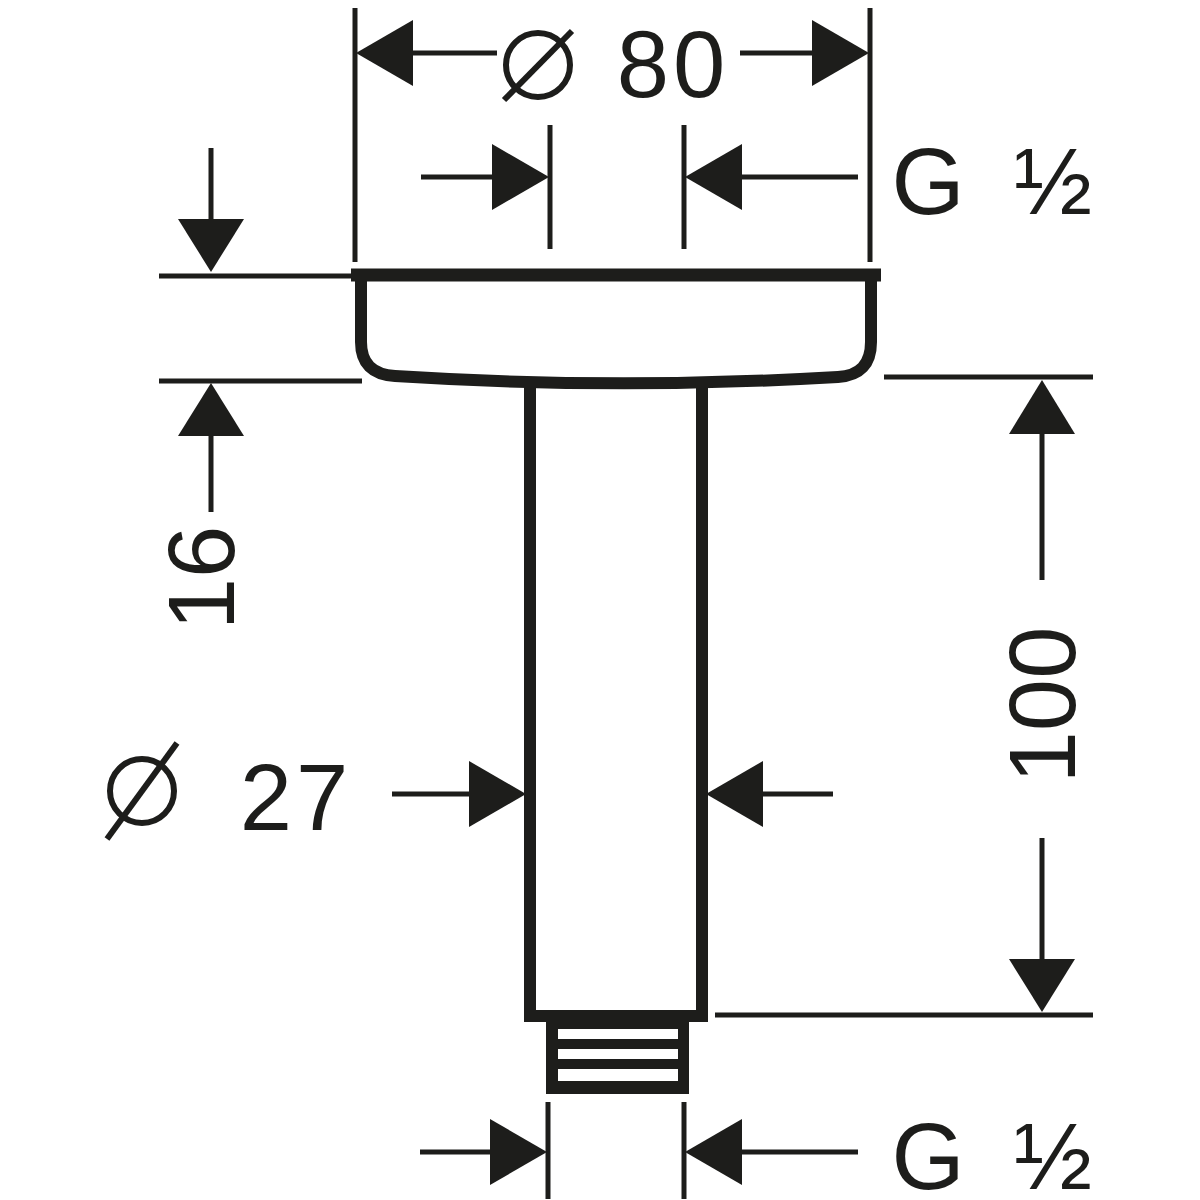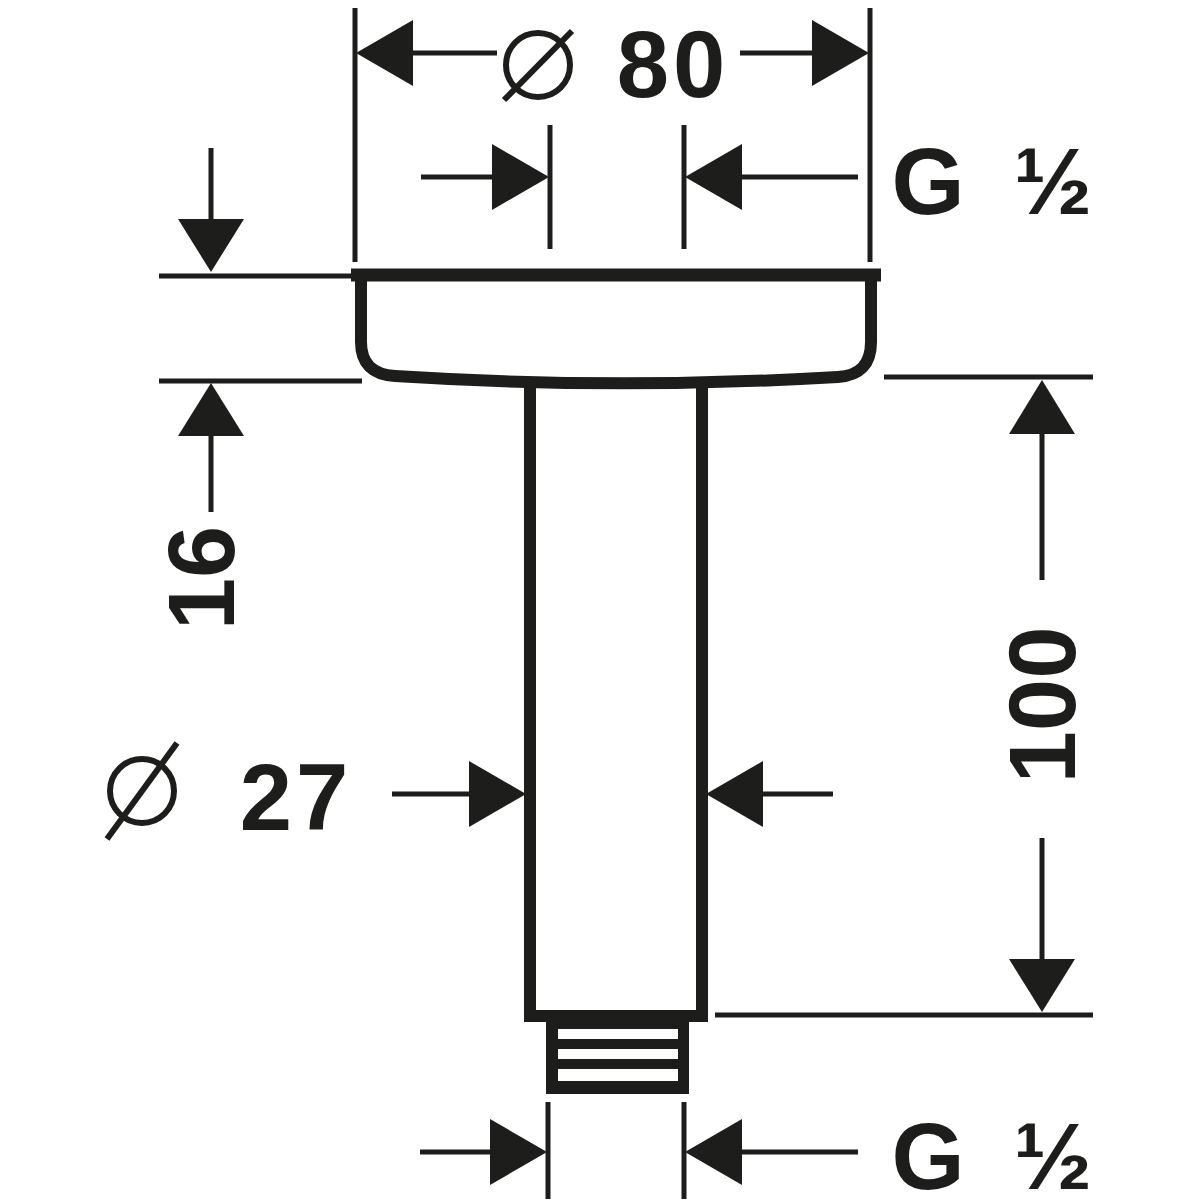--- a/index.html
+++ b/index.html
@@ -6,21 +6,20 @@
     margin: 0;
     padding: 0;
     background: #ffffff;
   }
   .stage {
     width: 1109px;
     height: 1200px;
     background: #ffffff;
     position: relative;
     overflow: hidden;
-    font-weight: bold;
   }
   svg {
     display: block;
   }
   .thin  { stroke: #1d1d1b; stroke-width: 5;  fill: none; }
   .thick { stroke: #1d1d1b; stroke-width: 12; fill: none; }
   .topbar{ stroke: #1d1d1b; stroke-width: 13; fill: none; }
   .sym   { stroke: #1d1d1b; stroke-width: 6;  fill: none; }
   .arr   { fill: #1d1d1b; stroke: none; }
   .blk   { fill: #1d1d1b; stroke: none; }

